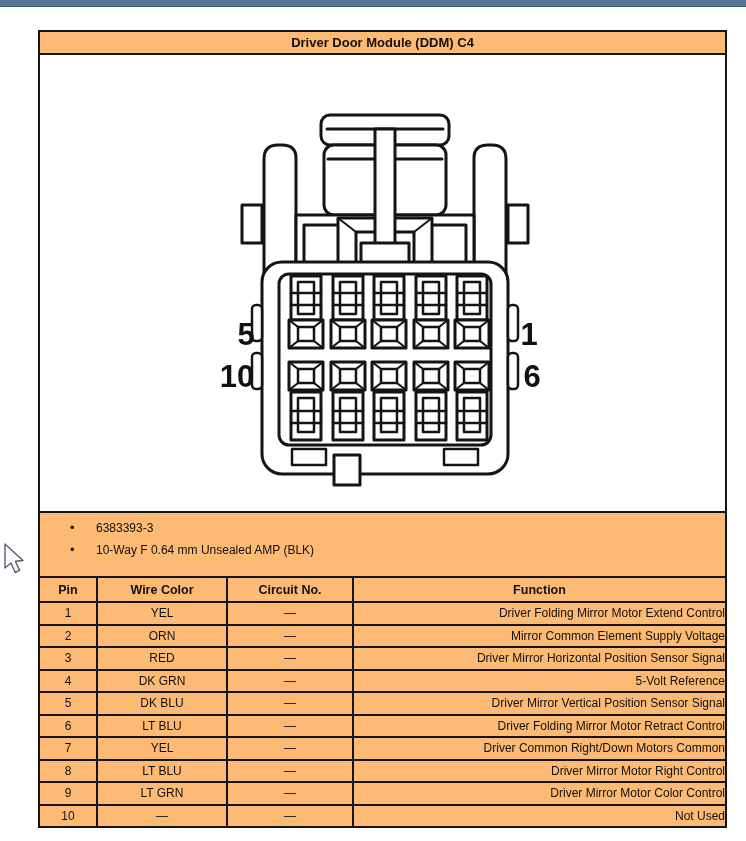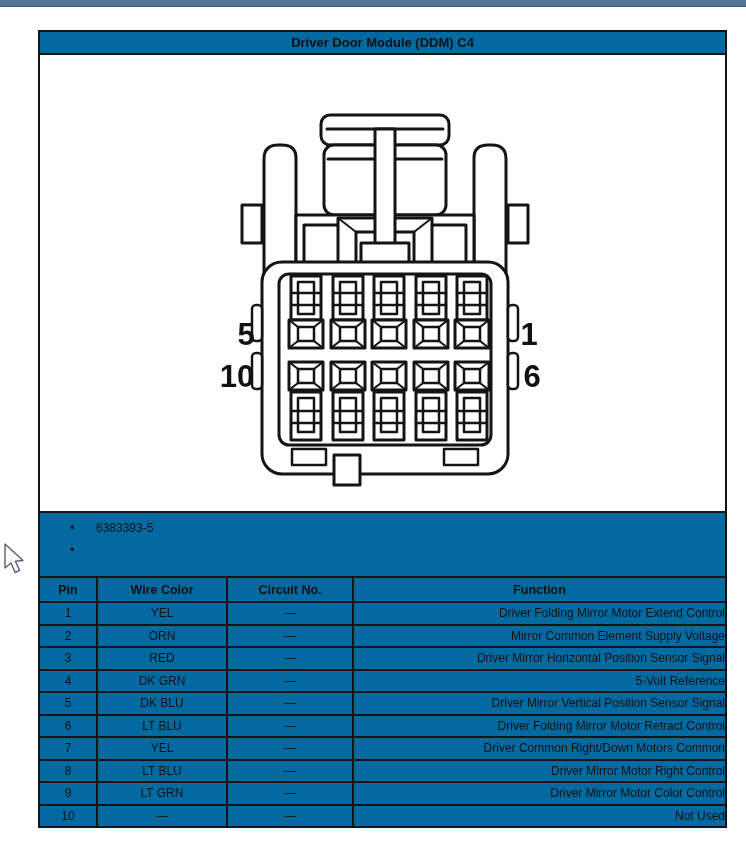--- a/index.html
+++ b/index.html
@@ -4,21 +4,21 @@
 <style>
   html,body{margin:0;padding:0;}
   body{
     width:746px;height:841px;background:#ffffff;position:relative;
     font-family:"Liberation Sans",sans-serif;color:#111;
     overflow:hidden;
   }
   .topbar{position:absolute;top:0;left:0;width:746px;height:6px;border-bottom:1px solid #3f5a7a;}
   .doc{
     position:absolute;left:38px;top:30px;width:689px;
-    border:2px solid #141414;background:#0369a1;box-sizing:border-box;
+    border:2px solid #141414;background:#fdba74;box-sizing:border-box;
   }
   .title-row{
     height:23px;border-bottom:2px solid #141414;box-sizing:border-box;
     display:flex;align-items:center;justify-content:center;
     font-weight:bold;font-size:13px;
   }
   .image-row{height:458px;border-bottom:2px solid #141414;box-sizing:border-box;position:relative;background:#fff;}
   .image-row svg{display:block;}
   .partinfo-row{height:65px;border-bottom:2px solid #141414;box-sizing:border-box;display:flex;}
   .partinfo-label{
@@ -204,24 +204,25 @@
         <text x="489" y="290">1</text>
         <text x="492" y="332">6</text>
       </g>
     </svg>
   </div>
 
   <div class="partinfo-row">
     <div class="partinfo-bullets">
       <div class="bullet-line">
         <span class="bullet-dot">•</span>
-        <span>6383393-5</span>
+        <span>6383393-3</span>
       </div>
       <div class="bullet-line">
         <span class="bullet-dot">•</span>
+        <span>10-Way F 0.64 mm Unsealed AMP (BLK)</span>
       </div>
     </div>
   </div>
 
   <table class="pins">
     <colgroup>
         <col class="c-pin">
         <col class="c-wire">
         <col class="c-circ">
         <col class="c-fn">

